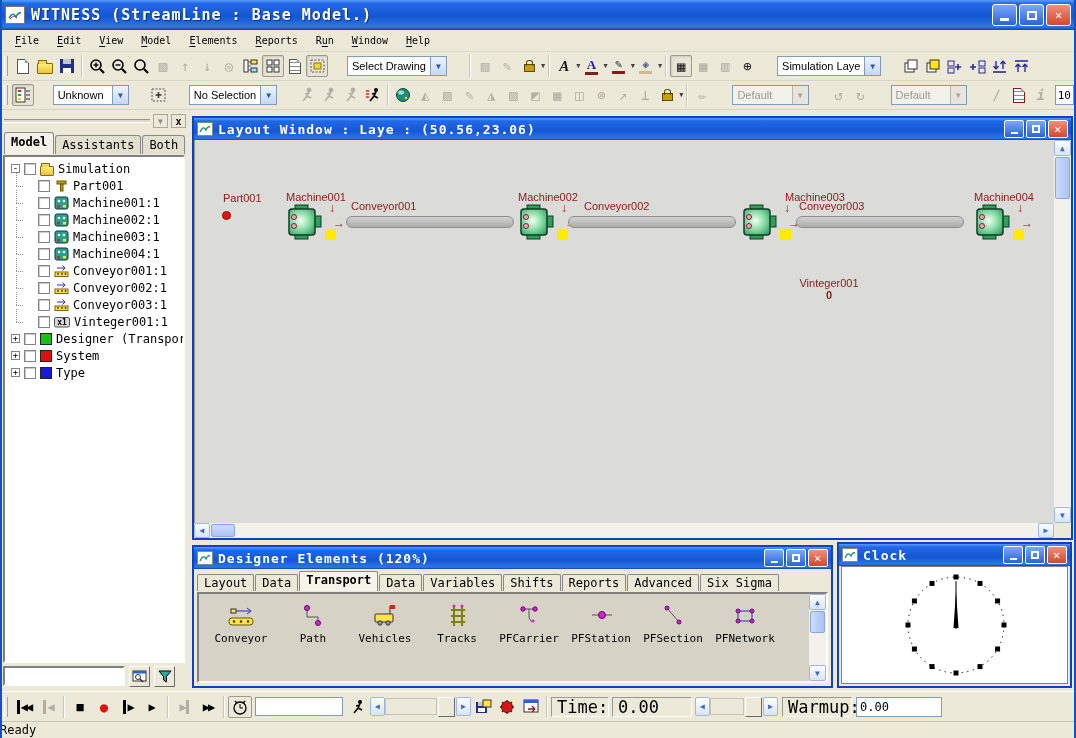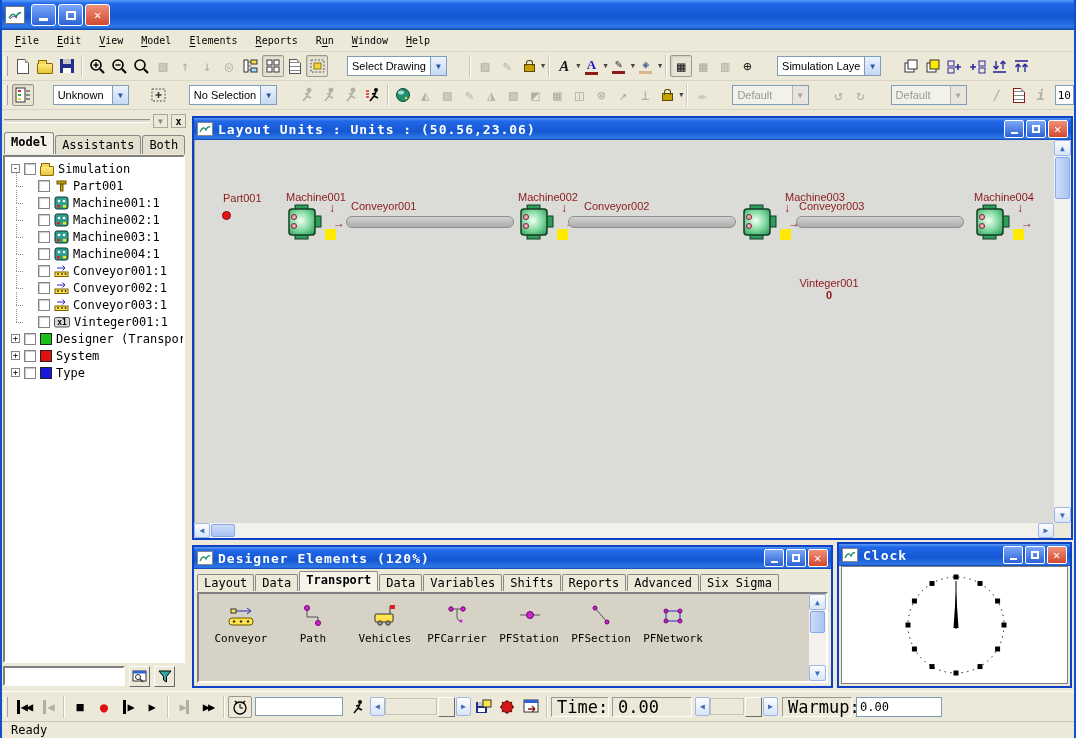--- a/index.html
+++ b/index.html
@@ -131,21 +131,21 @@
   .barL.gray{border-left-color:#B2AEA2}
   .barR{border-right:3px solid #000;padding-right:1px}
   .barR.gray{border-right-color:#B2AEA2}
   .rinput{width:88px;height:19px;border:1px solid #7F9DB9;background:#fff;margin:0 3px}
   .slider-track{width:52px;height:17px;background:#EDE9DA;border:1px solid #C8C4B4}
   .slider-thumb{width:17px;height:20px;background:#ECE9D8;border:1px solid;border-color:#fff #6A6A6A #6A6A6A #fff;margin:0 1px}
   .sunken{height:20px;border:1px solid;border-color:#9a9a94 #fff #fff #9a9a94;background:#ECE9D8;display:flex;align-items:center;padding:0 5px;font-size:17px}
   .winput{width:86px;height:20px;border:1px solid #7F9DB9;background:#fff;font:12px "DejaVu Sans Mono",monospace;padding:0 3px}
 
   
-  .statusbar{position:absolute;left:0;top:721px;width:1076px;height:17px;background:#ECE9D8;border-top:1px solid #C8C4B6;padding:1px 11px;font-size:12px}
+  .statusbar{position:absolute;left:0;top:721px;width:1076px;height:17px;background:#ECE9D8;border-top:1px solid #C8C4B6;padding:1px 0;font-size:12px}
 </style>
 </head>
 <body>
 
 <svg width="0" height="0" style="position:absolute">
   <defs>
     <radialGradient id="mg" cx="45%" cy="45%" r="70%">
       <stop offset="0%" stop-color="#F4FFF4"></stop>
         <stop offset="55%" stop-color="#7FD89F"></stop>
         <stop offset="100%" stop-color="#2E9E5B"></stop>
@@ -155,20 +155,21 @@
 
 <div class="frame"></div>
 
 <div class="titlebar">
   <span class="app-icon">
     <svg width="14" height="12">
         <path d="M1 9 Q5 2 8 8 Q10 3 13 4" stroke="#1F8F6F" stroke-width="1.6" fill="none"></path>
         <path d="M2 10 Q6 5 9 9" stroke="#7A3FA0" stroke-width="1" fill="none"></path>
       </svg>
   </span>
+  <span class="title-text">WITNESS (StreamLine : Base Model.)</span>
   <span class="winbtns">
     <span class="wbtn">
         <span class="minbar"></span>
       </span>
     <span class="wbtn">
         <span class="maxbox"></span>
       </span>
     <span class="wbtn close">✕</span>
   </span>
 </div>
@@ -589,21 +590,21 @@
   </div>
 </div>
 
 <div class="xpwin" id="layoutwin">
   <div class="tbar">
     <span class="ticon">
         <svg width="12" height="10">
           <path d="M1 8 Q4 1 7 6 Q8.5 2 11 3" stroke="#1F8F6F" stroke-width="1.4" fill="none"></path>
         </svg>
       </span>
-    <span class="ttext">Layout Units : Units : (50.56,23.06)</span>
+    <span class="ttext">Layout Window : Laye : (50.56,23.06)</span>
     <span class="swbtn">
         <span class="minbar"></span>
       </span>
     <span class="swbtn">
         <span class="maxbox"></span>
       </span>
     <span class="swbtn close">✕</span>
   </div>
   <div class="canvas" id="canvas">
       <div class="cvs-label" style="color: rgb(139, 26, 26); left: 28px; top: 52px;">Part001</div>
@@ -732,20 +733,31 @@
             <svg width="28" height="26">
               <line x1="19" y1="3" x2="19" y2="11" stroke="#333"></line>
               <rect x="19" y="2" width="5" height="4" fill="#E02020"></rect>
               <rect x="4" y="11" width="18" height="8" rx="1" fill="#FFE34D" stroke="#333"></rect>
               <circle cx="9" cy="20" r="2.2" fill="#999" stroke="#333"></circle>
               <circle cx="17" cy="20" r="2.2" fill="#999" stroke="#333"></circle>
             </svg>
           </span><span>Vehicles</span></span>
         <span class="ditem"><span class="dicon">
             <svg width="28" height="26">
+              <line x1="11" y1="3" x2="11" y2="23" stroke="#7F7F00" stroke-width="2"></line>
+              <line x1="19" y1="3" x2="19" y2="23" stroke="#7F7F00" stroke-width="2"></line>
+              <line x1="8" y1="7" x2="22" y2="7" stroke="#7F7F00" stroke-width="2"></line>
+              <line x1="8" y1="13" x2="22" y2="13" stroke="#7F7F00" stroke-width="2"></line>
+              <line x1="8" y1="19" x2="22" y2="19" stroke="#7F7F00" stroke-width="2"></line>
+              <circle cx="11" cy="3" r="1.5" fill="#D024D0"></circle>
+              <circle cx="19" cy="3" r="1.5" fill="#D024D0"></circle>
+            </svg>
+          </span><span>Tracks</span></span>
+        <span class="ditem"><span class="dicon">
+            <svg width="28" height="26">
               <path d="M8 6 H20 M14 6 V13 Q14 18 18 18" stroke="#555" fill="none"></path>
               <circle cx="8" cy="6" r="2.2" fill="#D024D0" stroke="#700070"></circle>
               <circle cx="20" cy="6" r="2.2" fill="#D024D0" stroke="#700070"></circle>
               <circle cx="18" cy="18" r="1.6" fill="#D024D0"></circle>
             </svg>
           </span><span>PFCarrier</span></span>
         <span class="ditem"><span class="dicon">
             <svg width="28" height="26">
               <line x1="5" y1="12" x2="25" y2="12" stroke="#555"></line>
               <circle cx="15" cy="12" r="3.5" fill="#D024D0" stroke="#700070"></circle>

